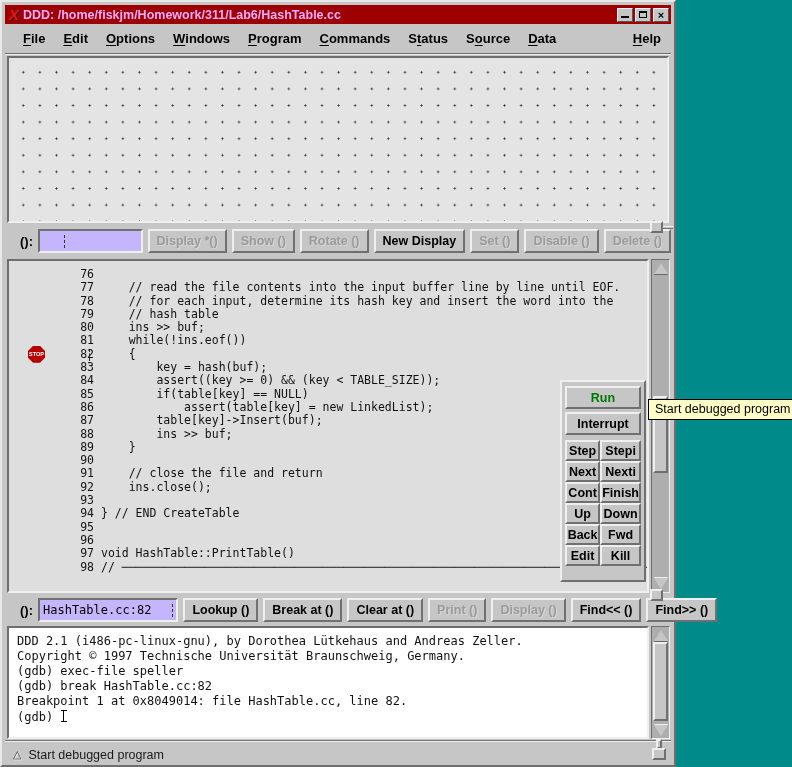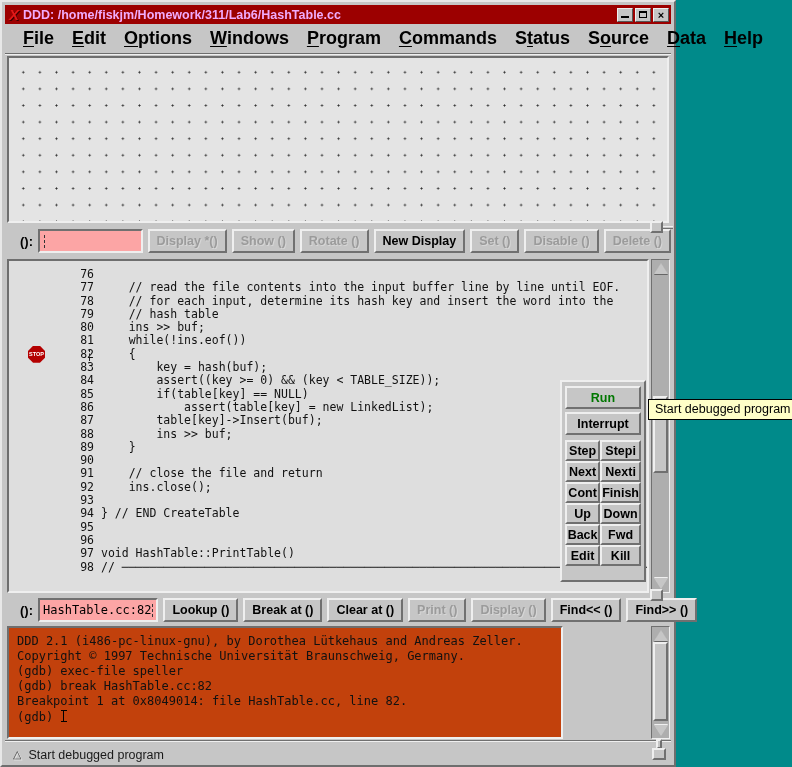--- a/index.html
+++ b/index.html
@@ -17,45 +17,45 @@
               text-shadow:1px 1px 0 #3a0000; margin:0 4px 0 2px; }
   .title-text { color:#f0abfc; font-weight:bold; font-size:12.5px; flex:1; white-space:nowrap; overflow:hidden; }
   .win-btn { width:16px; height:14px; margin-left:2px; display:flex; align-items:center; justify-content:center;
              background:#c6c6c6; border:1px solid; border-color:#efefef #555 #555 #efefef; }
   .glyph-min { width:8px; height:3px; border-bottom:2px solid #000; margin-top:3px; }
   .glyph-max { width:8px; height:7px; border:1px solid #000; border-top:2px solid #000; }
   .glyph-close { font-size:11px; font-weight:bold; color:#000; line-height:10px; }
 
   .menubar { position:absolute; left:3px; top:22px; width:666px; height:29px;
              display:flex; align-items:center; padding:0 0 0 18px; }
-  .menu-item { font-weight:bold; font-size:18px; color:#000; margin-right:18px; white-space:nowrap; }
+  .menu-item { font-weight:bold; font-size:13px; color:#000; margin-right:18px; white-space:nowrap; }
   .menu-item u { text-decoration:underline; text-underline-offset:2px; }
   .menu-item.right { margin-left:auto; margin-right:10px; }
   .menubar-sep { position:absolute; left:3px; top:51px; width:666px; height:2px;
                  border-top:1px solid #6e6e6e; border-bottom:1px solid #efefef; }
 
   
   .canvas { position:absolute; left:5px; top:54px; width:662px; height:167px; background:#e4e4e4;
             border:2px solid; border-color:#6e6e6e #efefef #efefef #6e6e6e;
             background-image:radial-gradient(circle, #2e2e2e 0.9px, transparent 1.1px);
             background-size:16.6px 16.6px; background-position:6px 6px; }
 
   
   .sash { position:absolute; left:648px; width:13px; height:12px; z-index:3;
           background:#c6c6c6; border:2px solid; border-color:#efefef #707070 #707070 #efefef; }
   .sash-line { position:absolute; left:661px; width:10px; height:3px; z-index:3;
                border-top:1px solid #efefef; border-bottom:1px solid #707070; }
 
   
   .toolbar { position:absolute; left:3px; width:666px; height:32px; display:flex; align-items:center; }
   .tb-label { font-size:13px; font-weight:bold; margin:0 5px 0 15px; }
-  .tb-input { width:150px; height:24px; background:#fca5a5; position:relative;
+  .tb-input { width:150px; height:24px; background:#c4b5fd; position:relative;
               border:2px solid; border-color:#707070 #efefef #efefef #707070;
               font-family:"DejaVu Sans Mono", monospace; font-size:12px; color:#000;
-              display:flex; align-items:center; padding:0 3px; white-space:pre; }
+              display:flex; align-items:center; padding:0 3px; white-space:pre;gap:20px; }
   .ibeam { display:inline-block; width:1px; height:13px; border-left:1px dashed #333; margin-left:1px; }
   .tb-btn { height:24px; margin-left:5px; padding:0 7px; display:flex; align-items:center;
             background:#c6c6c6; border:2px solid; border-color:#efefef #707070 #707070 #efefef;
             font-size:12.5px; font-weight:bold; color:#000; white-space:nowrap; }
   .tb-btn.disabled { color:#9b9b9b; text-shadow:1px 1px 0 #d6d6d6; }
 
   
   .source-pane { position:absolute; left:5px; top:257px; width:642px; height:334px; background:#dedede;
                  border:2px solid; border-color:#6e6e6e #efefef #efefef #6e6e6e; overflow:hidden; }
   .src-pre { position:relative; font-family:"DejaVu Sans Mono", monospace; font-size:11.5px;
@@ -90,21 +90,21 @@
   .ct-run { color:#007700; }
   .ct-interrupt { color:#000000; }
   .ct-grid { display:grid; grid-template-columns:1fr 1fr; gap:0; margin-top:2px; }
   .ct-grid .ct-btn { height:21px; }
 
   
   .tooltip { position:absolute; left:646px; top:397px; z-index:10; background:#ffffc8;
              border:1px solid #000; padding:2px 6px 3px 6px; font-size:12.5px; color:#000; white-space:nowrap; }
 
   
-  .console { position:absolute; left:5px; top:624px; width:556px; height:113px; background:#c2410c;
+  .console { position:absolute; left:5px; top:624px; width:642px; height:113px; background:#ffffff;
              border:2px solid; border-color:#6e6e6e #efefef #efefef #6e6e6e;
              font-family:"DejaVu Sans Mono", monospace; font-size:12px; line-height:15px;
              padding:6px 8px; white-space:pre; overflow:hidden; color:#111; }
   .gdb-caret { display:inline-block; width:6px; height:12px; border-left:1px solid #000; position:relative; top:1px; margin-left:3px; }
   .gdb-caret::before, .gdb-caret::after { content:""; position:absolute; left:-3px; width:6px; height:1px; background:#000; }
   .gdb-caret::before { top:0; } .gdb-caret::after { bottom:0; }
 
   
   .status-sep { position:absolute; left:3px; top:738px; width:666px; height:2px;
                 border-top:1px solid #707070; border-bottom:1px solid #efefef; }

